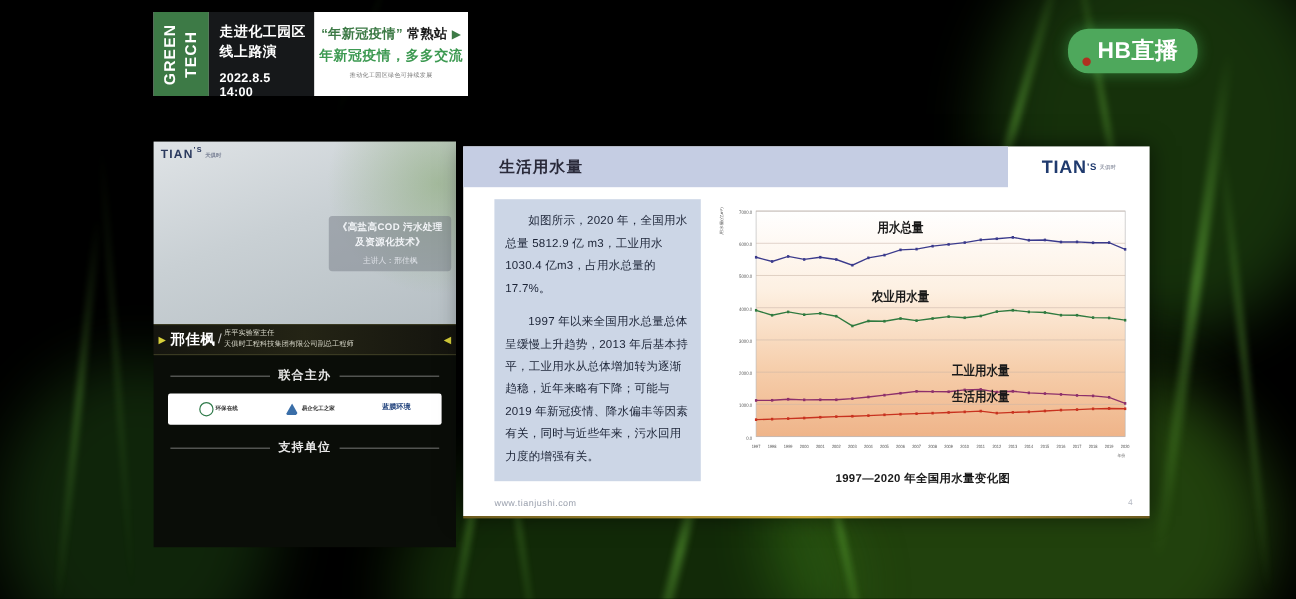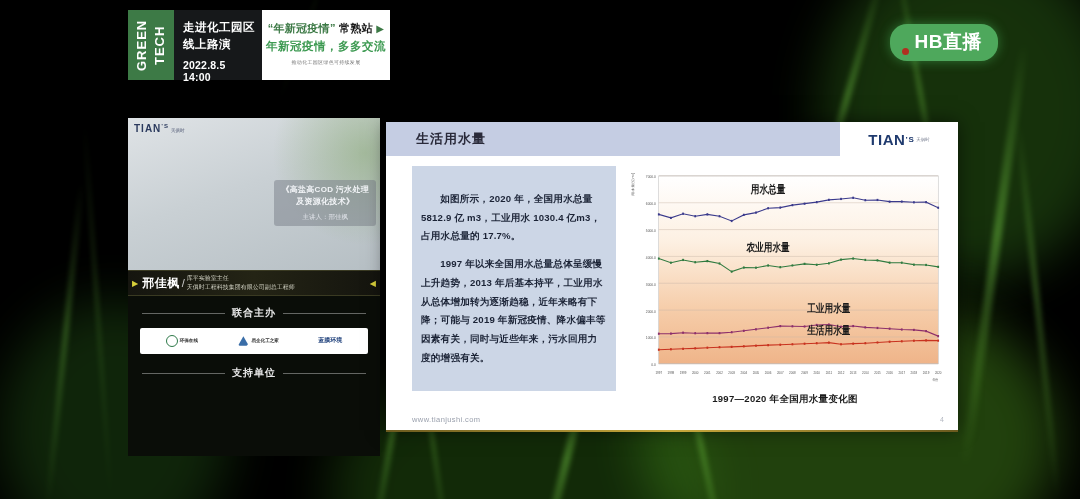--- a/index.html
+++ b/index.html
@@ -158,25 +158,24 @@
   #slide-title { font-size:13px; font-weight:bold; color:#2a2a3a; letter-spacing:1px; }
   #slide-header .logo {
     width:118px; display:flex; align-items:center; justify-content:center;
   }
   #slide-header .logo .lt { font-size:15px; font-weight:bold; color:#1f3a6e; letter-spacing:.6px; }
   #slide-header .logo .ls { font-size:4.5px; color:#6d7488; margin-left:2px; }
 
   #slide-body { display:flex; padding:10px 14px 0 26px; gap:10px; height:250px; }
 
   #text-box {
-    width:204px; background:#ccd6e6;
-    padding:24px 9px; color:#1b2336;
+    width:172px; background:#ccd6e6;
+    padding:10px 9px; color:#1b2336;
     font-size:9.6px; line-height:1.95; letter-spacing:.2px;
     align-self:flex-start;
-    font-weight:bold;
   }
   #text-box p { text-indent:2em; }
   #text-box p + p { margin-top:9px; }
 
   #chart-area { flex:1; display:flex; flex-direction:column; }
   #chart-wrap { position:relative; flex:1; }
   #chart-caption {
     text-align:center; font-size:9.5px; font-weight:bold;
     color:#1a1a1a; letter-spacing:.3px; margin-top:2px;
   }

